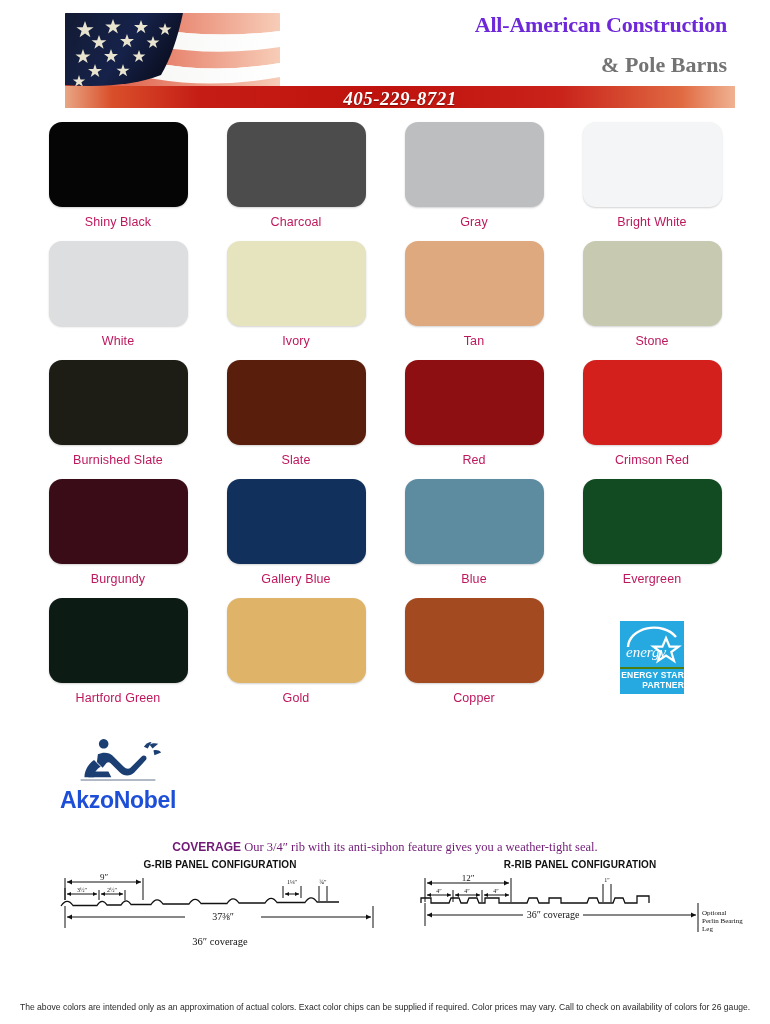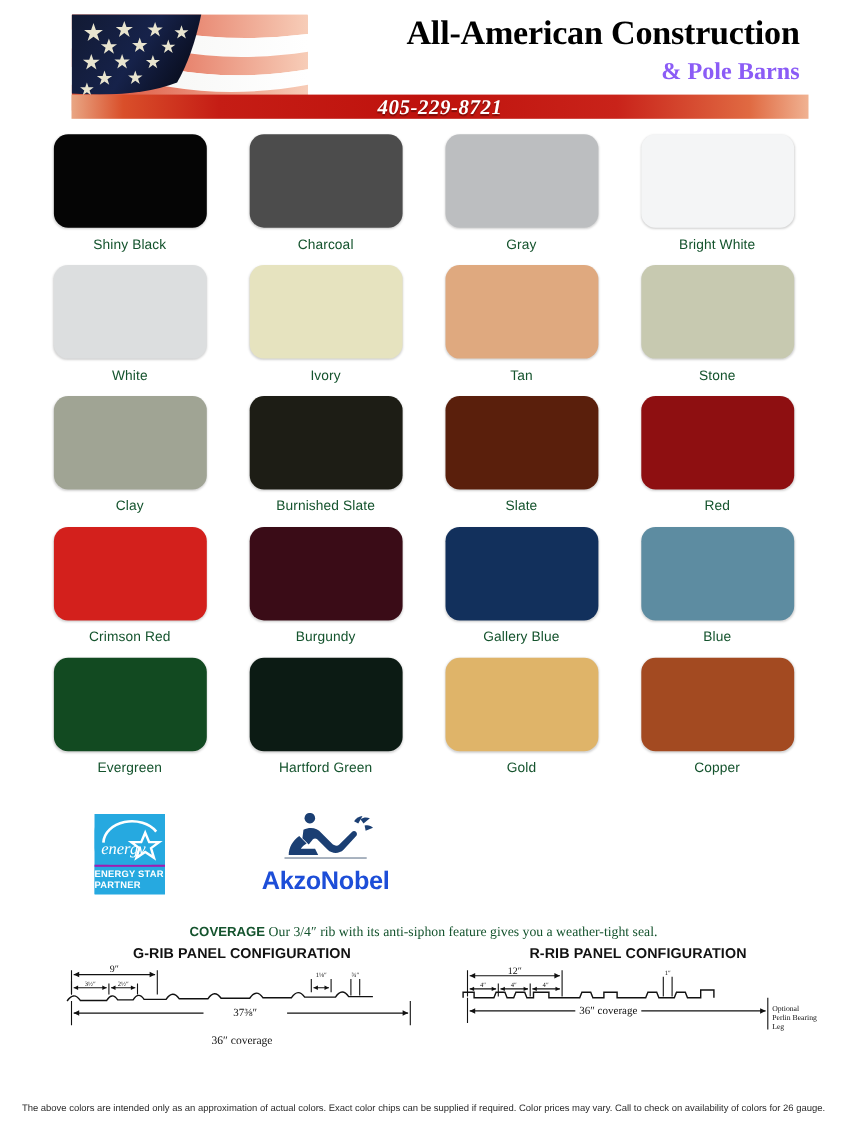--- a/index.html
+++ b/index.html
@@ -34,34 +34,34 @@
     border-radius: 1px;
   }
   .flag svg { display: block; }
   .company-name {
     position: absolute;
     right: 8px;
     top: 6px;
     text-align: right;
     font-family: "Liberation Serif", serif;
     font-weight: bold;
-    font-size: 31px;
+    font-size: 22px;
     letter-spacing: -0.2px;
-    color: #000000;
+    color: #6d28d9;
     line-height: 1.02;
   }
   .company-sub {
     position: absolute;
     right: 8px;
     top: 44px;
     text-align: right;
     font-family: "Liberation Serif", serif;
     font-weight: bold;
     font-size: 22px;
-    color: #8b5cf6;
+    color: #737373;
   }
   .phone-banner {
     position: absolute;
     left: 30px;
     right: 0px;
     top: 78px;
     height: 22px;
     background: linear-gradient(90deg,#f0a07c 0%, #e35d33 8%, #c8201a 22%, #c21510 50%, #cf2a1c 78%, #e9apl 90%, #f1b08d 100%);
     background: linear-gradient(90deg,#e9a684 0%, #d94f2a 7%, #c51d15 20%, #bf120d 48%, #c9231a 74%, #e06a42 92%, #f0b292 100%);
     font-style: italic;
@@ -98,21 +98,21 @@
   .swatch {
     width: 139px;
     height: 85px;
     border-radius: 13px;
     box-shadow: 0 1px 2px rgba(0,0,0,0.18);
   }
   .swatch-label {
     margin-top: 8px;
     font-family: "Liberation Sans", sans-serif;
     font-size: 12.5px;
-    color: #14532d;
+    color: #be185d;
     text-align: center;
     letter-spacing: 0.1px;
   }
 
   
   .logo-cell {
     height: 119px;
     display: flex;
     align-items: center;
     justify-content: center;
@@ -123,28 +123,27 @@
     padding: 0;
     display: flex;
     flex-direction: column;
     align-items: center;
   }
   .es-top {
     width: 64px;
     height: 46px;
     background: #26a9e0;
     position: relative;
-    border-radius: 15px;
   }
   .es-bottom {
     width: 64px;
     background: #26a9e0;
-    border-top: 2px solid #a21caf;
+    border-top: 2px solid #4d7c0f;
     padding: 2px 0 4px 0;
-    text-align: left;
+    text-align: right;
   }
   .es-line {
     color: #ffffff;
     font-family: "Liberation Sans", sans-serif;
     font-size: 8.5px;
     font-weight: bold;
     letter-spacing: 0.2px;
     line-height: 1.15;
     display: block;
   }
@@ -162,37 +161,37 @@
     color: #1d4ed8;
     letter-spacing: -0.3px;
     margin-top: 2px;
   }
 
   
   .coverage-line {
     text-align: center;
     font-family: "Liberation Serif", serif;
     font-size: 12.5px;
-    color: #14532d;
+    color: #701a75;
     margin-top: 4px;
   }
   .coverage-line b { font-family: "Liberation Sans", sans-serif; font-size: 12px; }
 
   
   .panels {
     position: relative;
     width: 740px;
     margin: 4px auto 0 auto;
     height: 128px;
   }
   .panel-title {
     text-align: center;
     font-family: "Liberation Sans", sans-serif;
     font-weight: bold;
-    font-size: 13px;
+    font-size: 10px;
     color: #111;
     letter-spacing: 0.1px;
   }
   .panel-block { position: absolute; top: 0; }
   .panel-g { left: 40px;  width: 330px; }
   .panel-r { left: 400px; width: 330px; }
   .panel-s { left: 215px; top: 78px; width: 320px; }
   .caption {
     text-align: center;
     font-family: "Liberation Serif", serif;
@@ -297,24 +296,20 @@
   <div class="swatch-cell">
       <div class="swatch" style="background: rgb(223, 169, 127);"></div>
       <div class="swatch-label">Tan</div>
     </div>
 
   <div class="swatch-cell">
       <div class="swatch" style="background: rgb(199, 201, 176);"></div>
       <div class="swatch-label">Stone</div>
     </div>
   <div class="swatch-cell">
-      <div class="swatch" style="background: rgb(160, 164, 148);"></div>
-      <div class="swatch-label">Clay</div>
-    </div>
-  <div class="swatch-cell">
       <div class="swatch" style="background: rgb(29, 29, 21);"></div>
       <div class="swatch-label">Burnished Slate</div>
     </div>
   <div class="swatch-cell">
       <div class="swatch" style="background: rgb(90, 31, 12);"></div>
       <div class="swatch-label">Slate</div>
     </div>
 
   <div class="swatch-cell">
       <div class="swatch" style="background: rgb(142, 15, 17);"></div>

